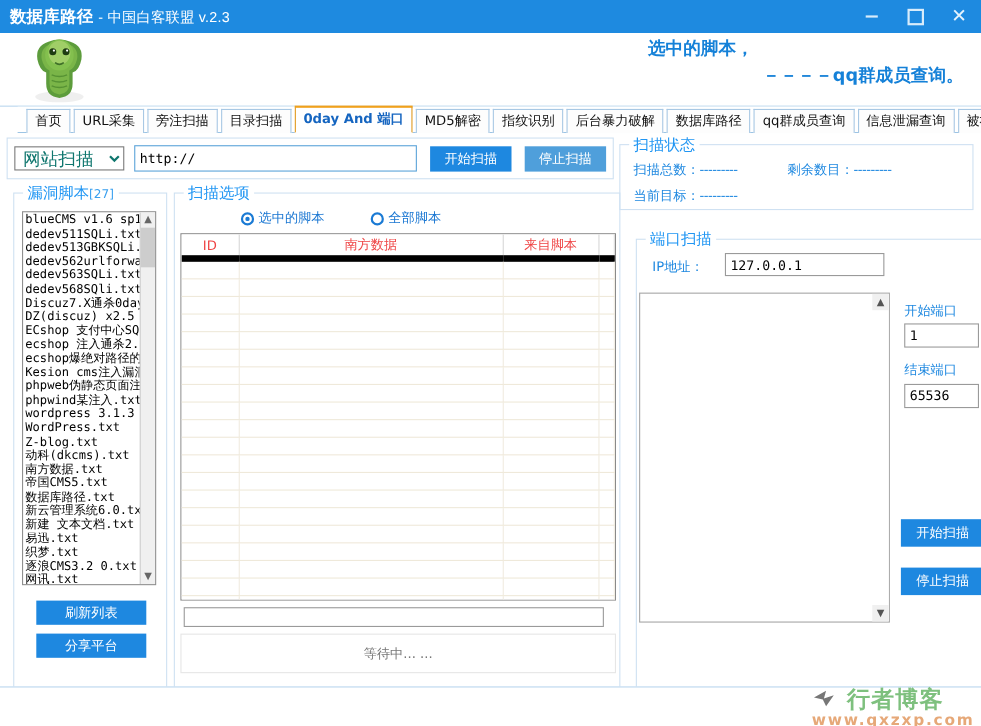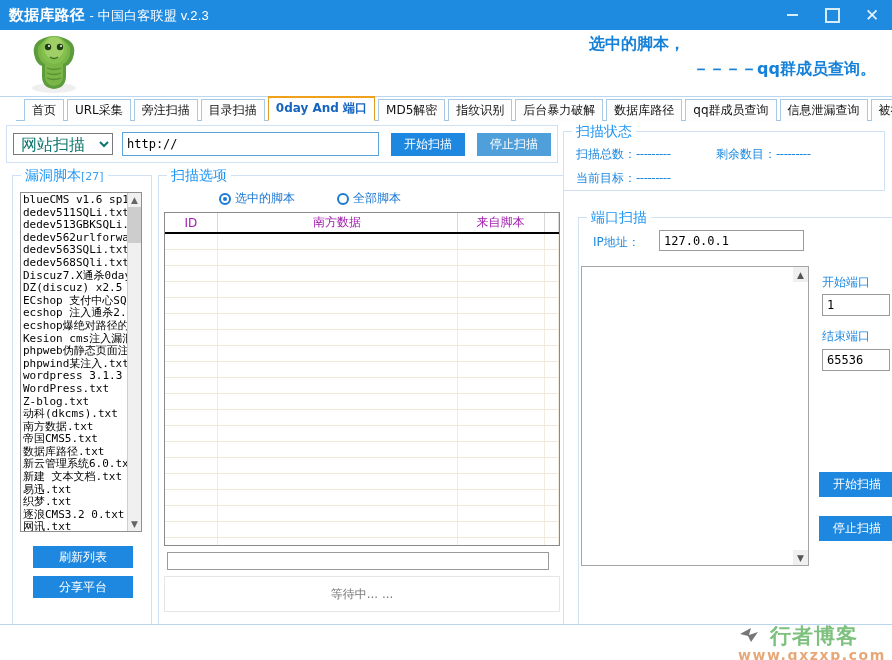--- a/index.html
+++ b/index.html
@@ -357,23 +357,23 @@
     width: 100%;
     border-collapse: collapse;
     table-layout: fixed;
   }
   table.grid th {
     font-family: "DejaVu Sans", sans-serif;
     font-size: 12px;
     font-weight: normal;
     height: 17px;
     border-right: 1px solid #d8d8d8;
-    border-bottom: 2px solid #000000;
-    background: #fff;
-    color: #a21caf;
+    border-bottom: 6px solid #000000;
+    background: #fff;
+    color: #ef4444;
   }
   table.grid td {
     height: 13px;
     border-right: 1px solid #f0ece0;
     border-bottom: 1px solid #efe9da;
     background: #fff;
   }
   .progress-input {
     position: absolute;
     left: 8px;

